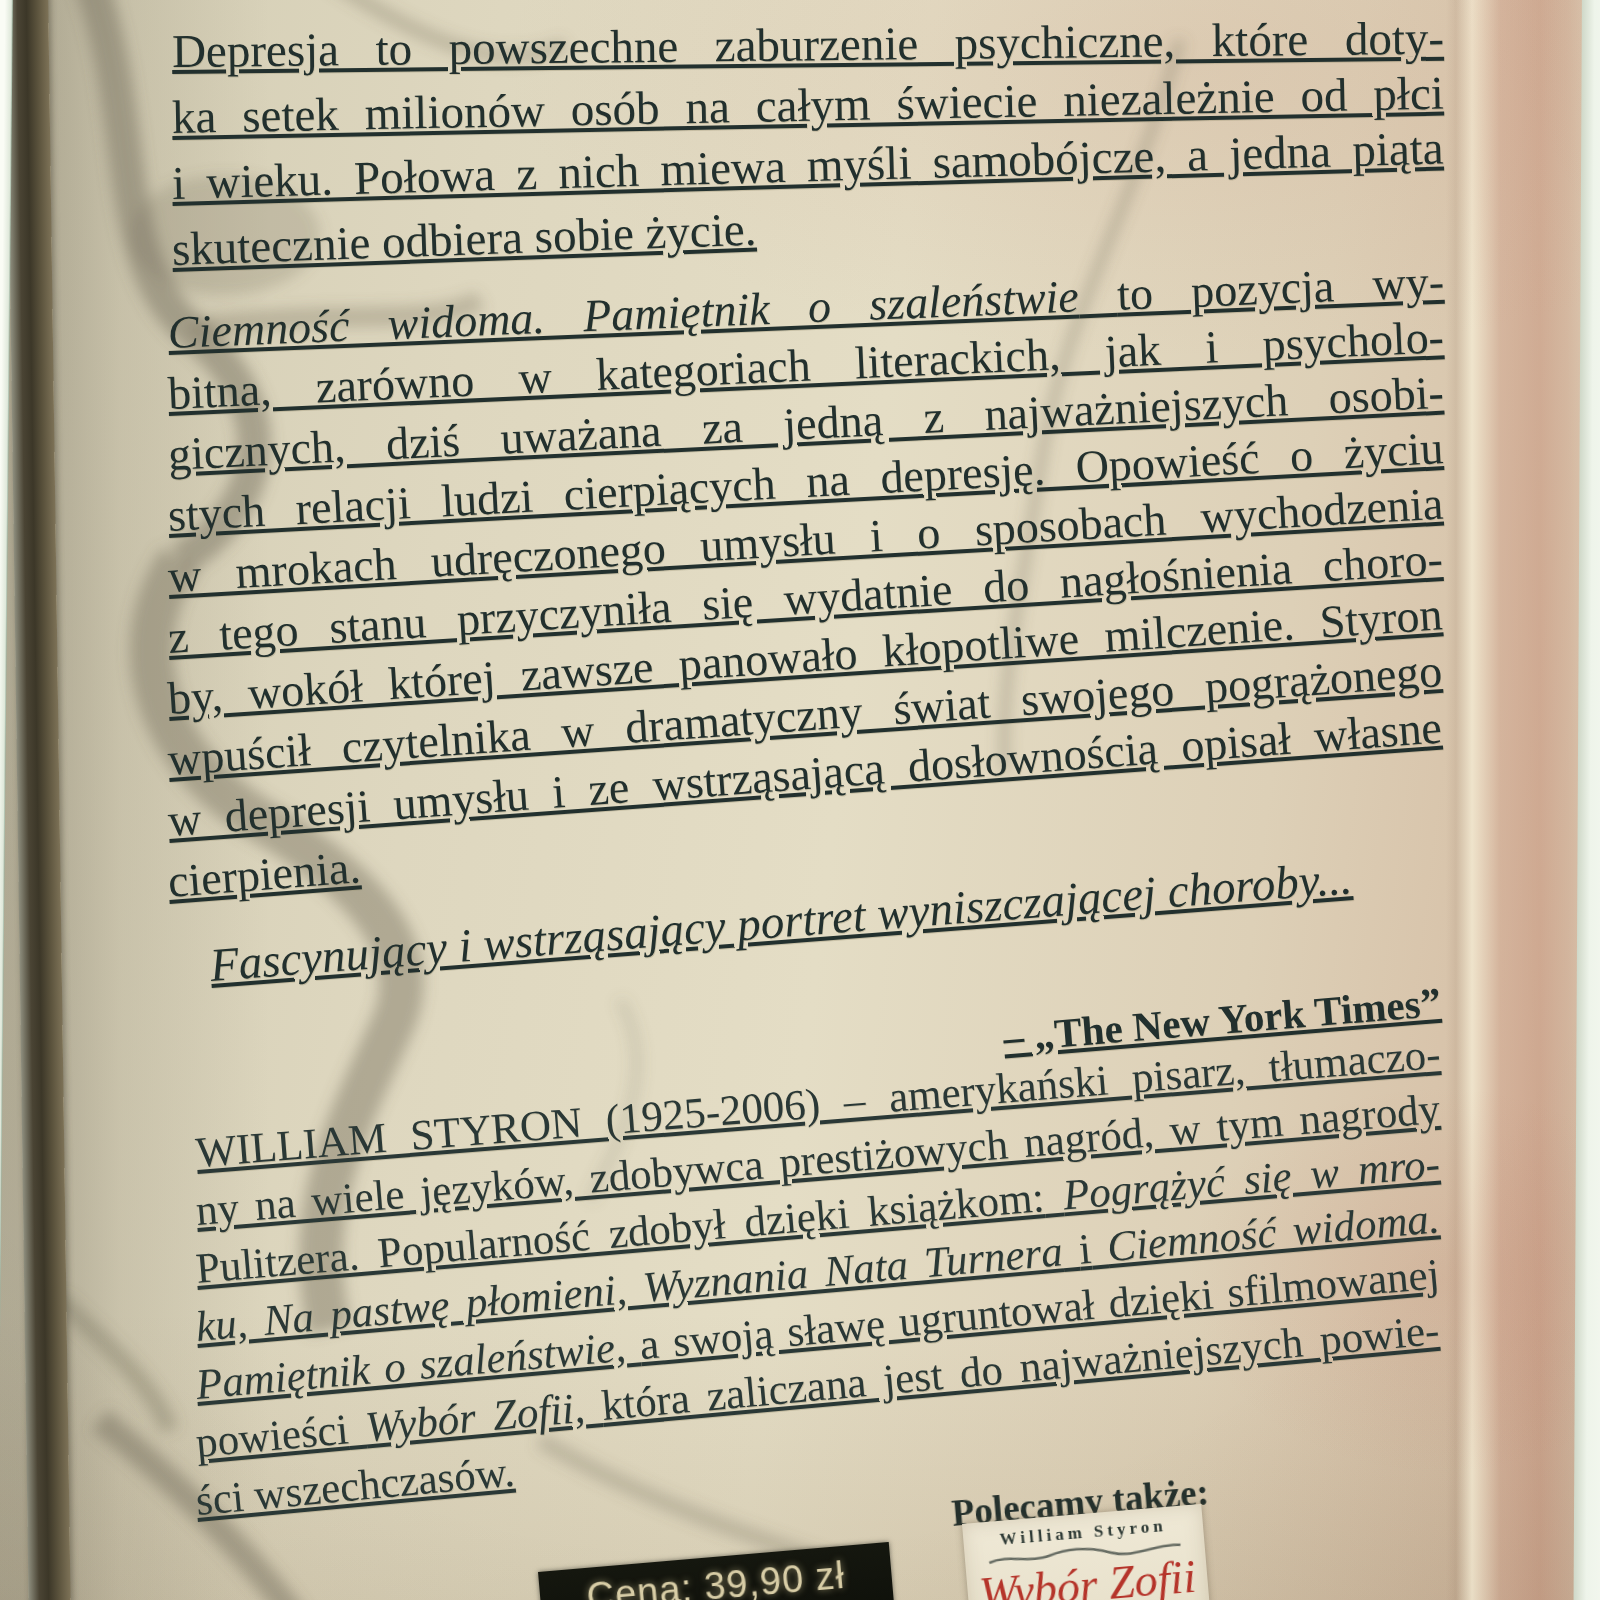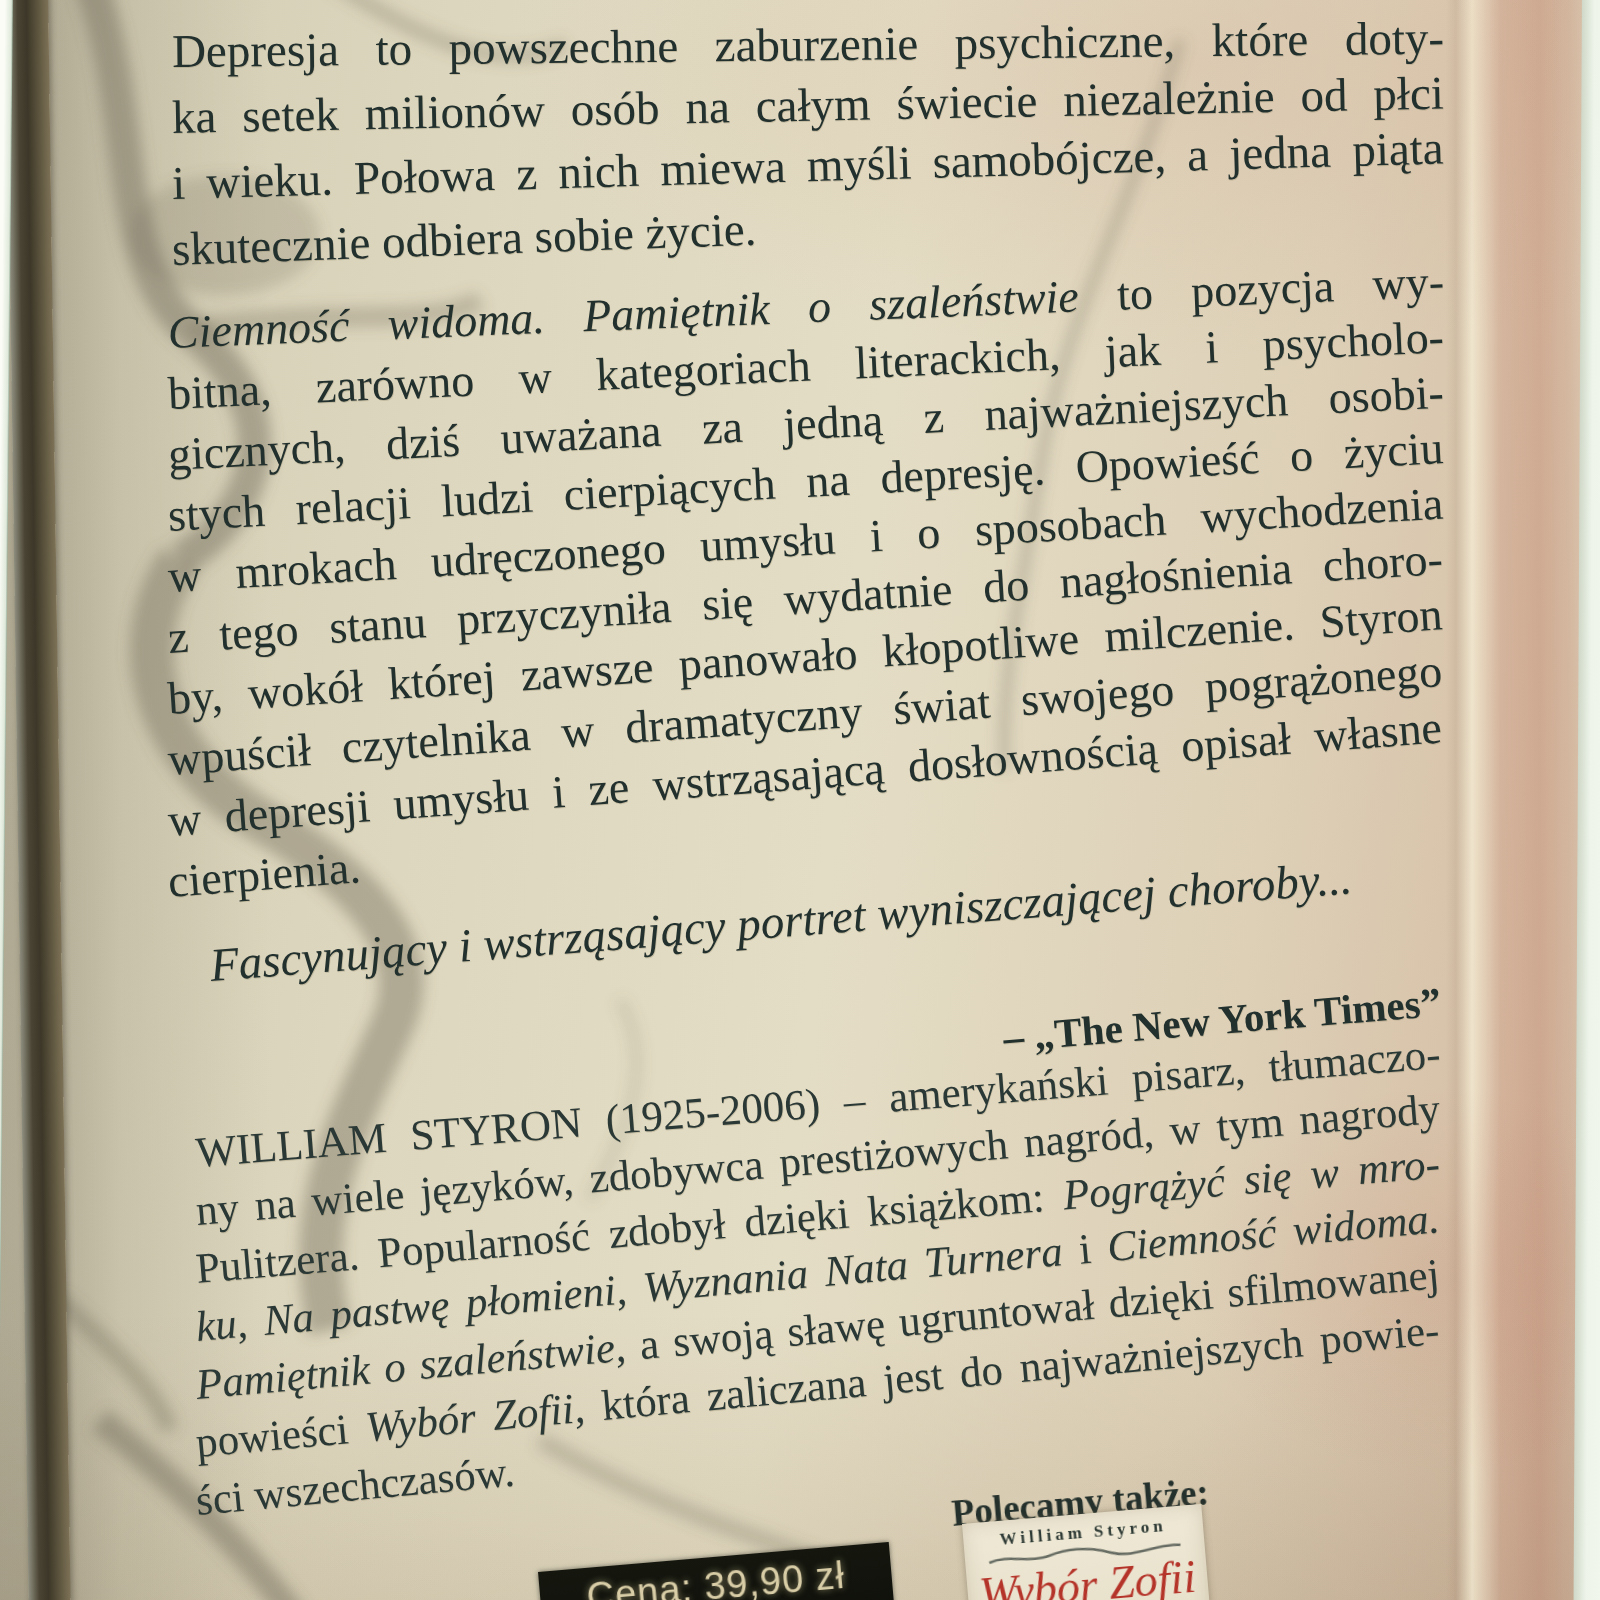--- a/index.html
+++ b/index.html
@@ -32,21 +32,21 @@
     transform:rotate(0.55deg); transform-origin:0 0;
     background:linear-gradient(90deg,#fafcf5 80%,#dfe8da 96%,#9eb3a0 100%);
   }
   .edge-white-right{
     position:absolute; right:-24px; top:-12px; width:42px; height:1650px;
     transform:rotate(0.3deg); transform-origin:100% 0;
     background:linear-gradient(90deg,#cfd8c8 0%,#eef4ea 30%,#f6f9f1 100%);
   }
   
   .content{position:absolute; left:160px; top:0; width:1285px; color:#22302e;}
-  .block{position:absolute;}
+  .block{position:absolute;text-decoration:underline;}
   .ln{transform:rotate(var(--r)); transform-origin:0 50%;
       text-shadow:0.5px 1px 0 rgba(150,140,110,0.35); white-space:normal;}
   .j{text-align:justify; text-align-last:justify;}
   .last{text-align:left; text-align-last:auto;}
   .it{font-style:italic;}
   .p1{top:18px; left:12px; width:1272px; font-size:47px; line-height:66px; filter:blur(0.3px);}
   .p2{top:302px; left:8px; width:1277px; font-size:46px; line-height:61px; filter:blur(0.45px);}
   .quote{top:930px; left:50px; width:1240px; font-size:47px; line-height:70px; font-style:italic; filter:blur(0.55px);}
   .attr{top:1072px; left:0; width:1285px; font-size:41px; line-height:70px; font-weight:700;
         text-align:right; padding-right:6px; filter:blur(0.5px);}

